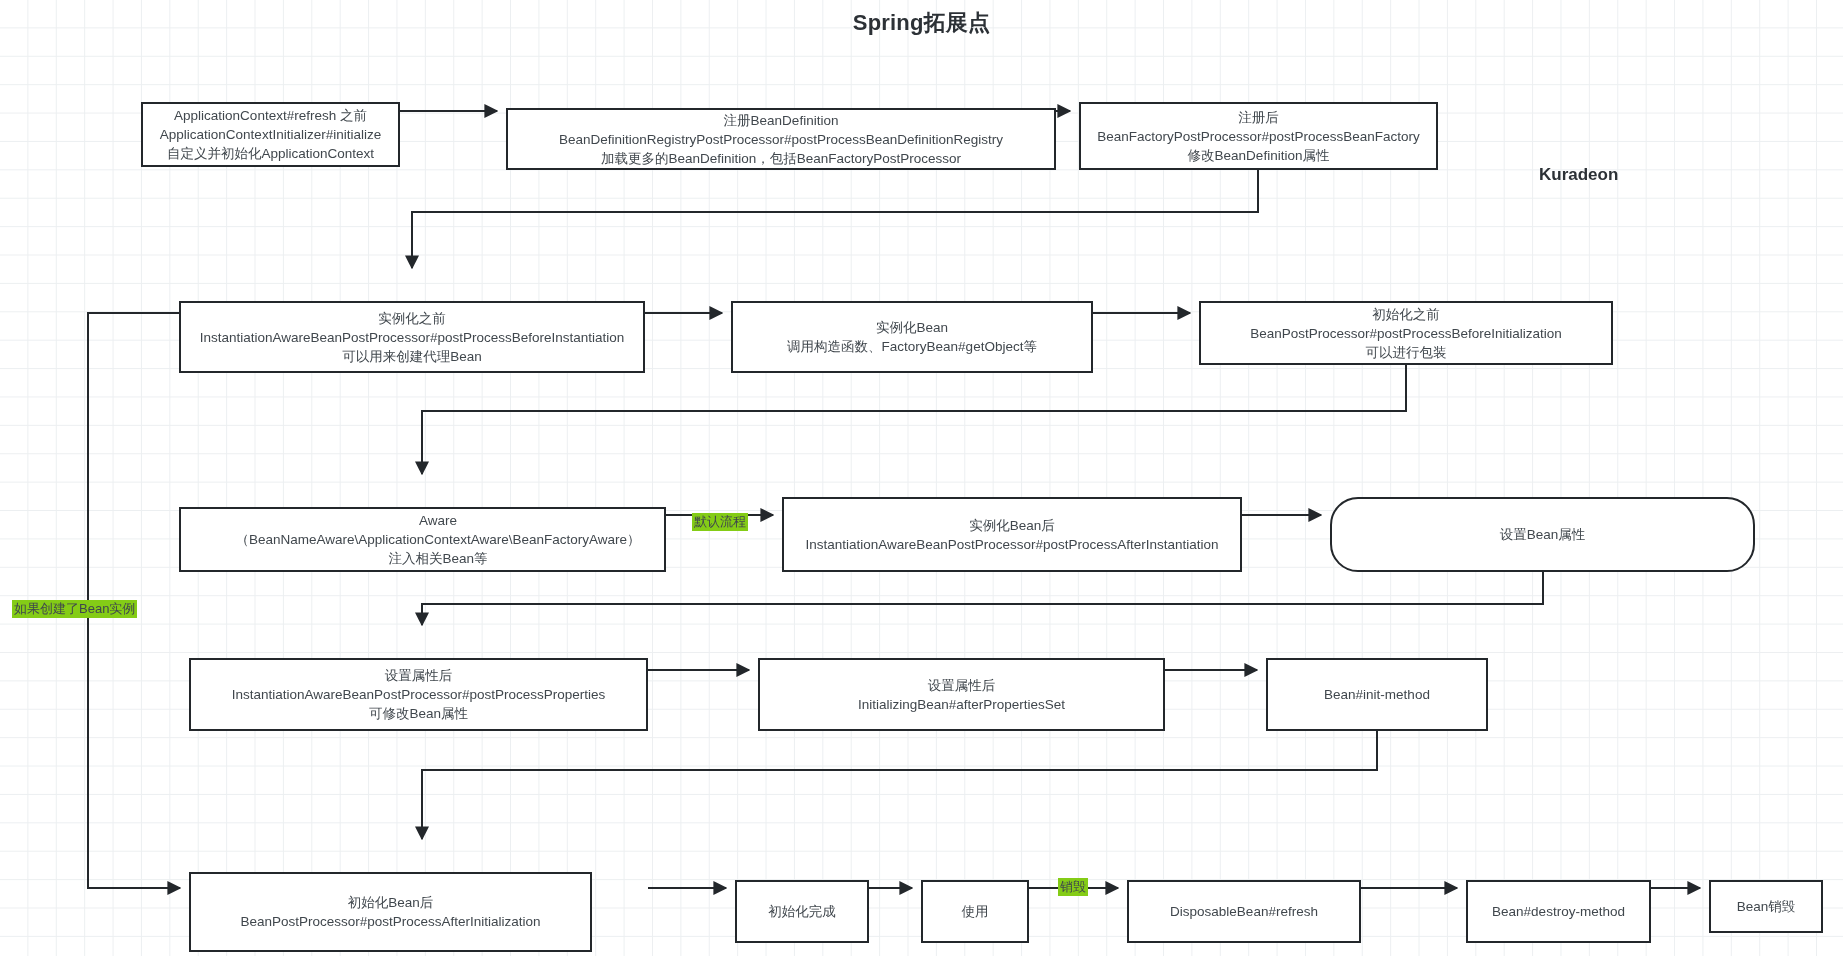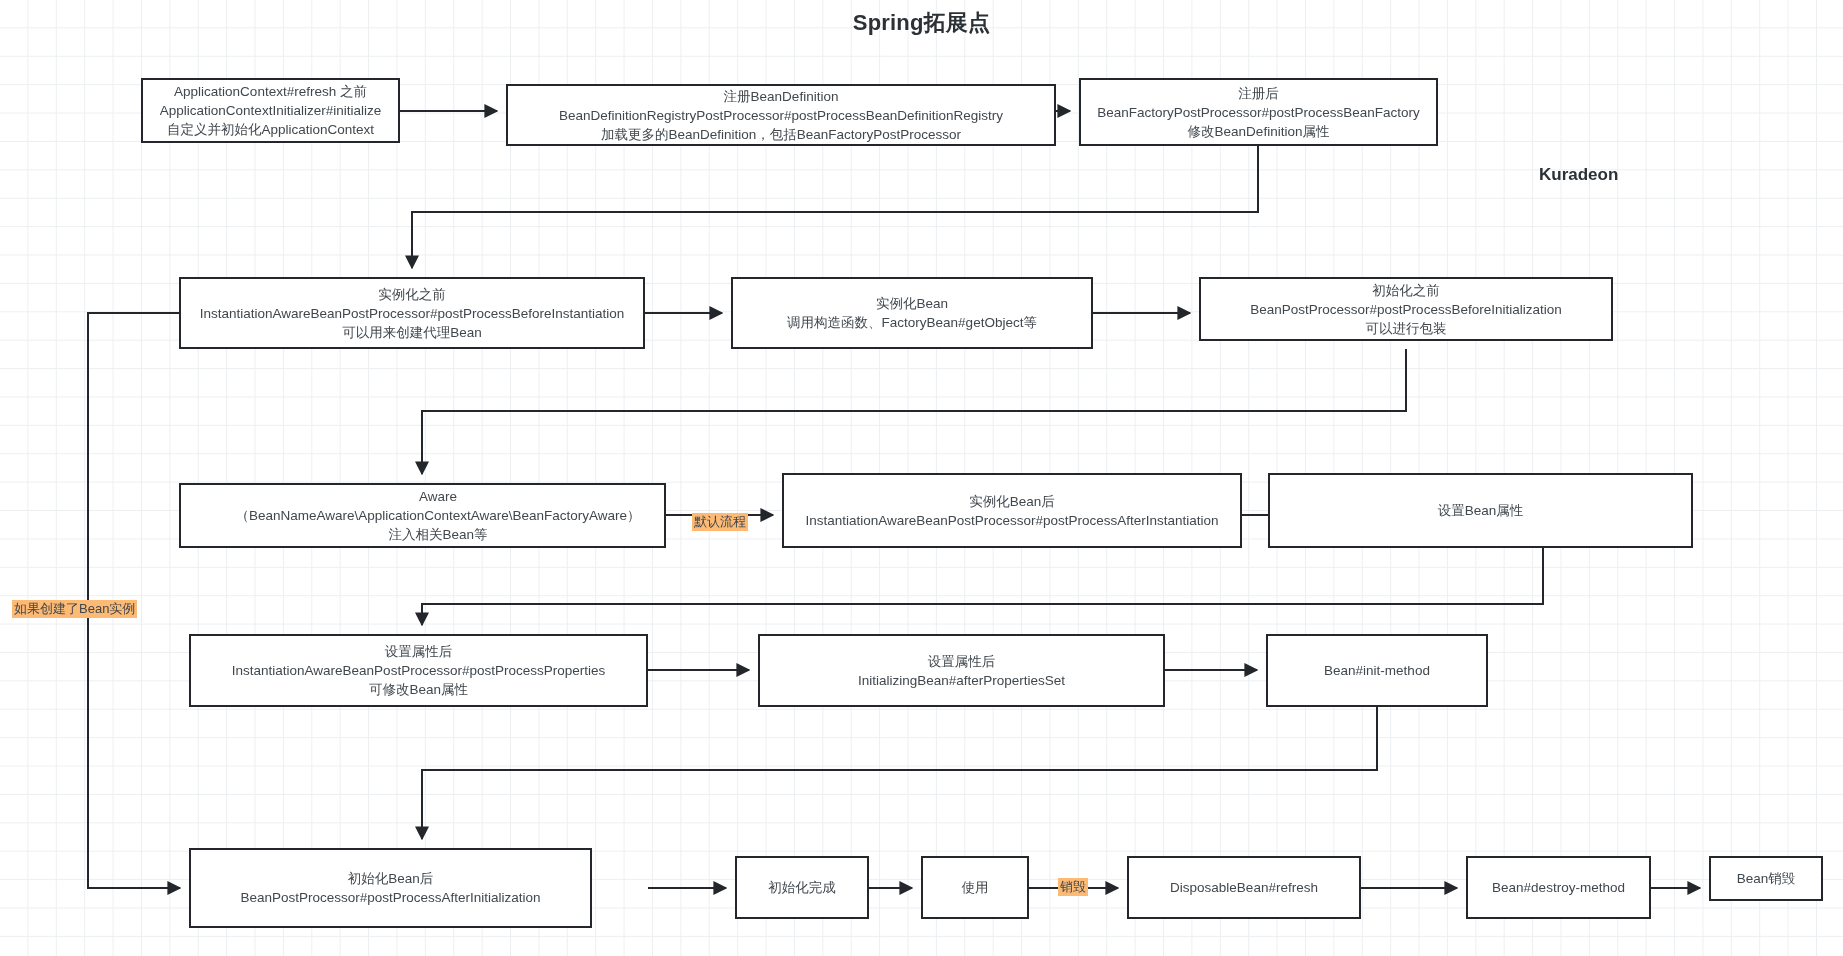--- a/index.html
+++ b/index.html
@@ -27,39 +27,40 @@
     background:#ffffff;
     display:flex;
     align-items:center;
     justify-content:center;
     text-align:center;
     color:#40474d;
     font-size:13.5px;
     line-height:19px;
     padding:4px 6px;
     white-space:pre-line;
+    margin-top:24px;
   }
   .title{
     position:absolute;
     font-size:22px;
     font-weight:bold;
     color:#2c3136;
     letter-spacing:.2px;
   }
   .watermark{
     position:absolute;
     font-size:17px;
     font-weight:bold;
     color:#2c3136;
   }
   .edgelabel{
     position:absolute;
     font-size:13px;
     color:#40474d;
-    background:#fdba74;
+    background:#84cc16;
     padding:0 2px;
     white-space:nowrap;
   }
 </style>
 </head>
 <body>
 
 <div id="canvas"></div>
 
 <svg id="edges">
@@ -109,32 +110,32 @@
 可以用来创建代理Bean</div>
     <div class="node" style="left: 731px; top: 277px; width: 362px; height: 72px;">实例化Bean
 调用构造函数、FactoryBean#getObject等</div>
     <div class="node" style="left: 1199px; top: 277px; width: 414px; height: 64px;">初始化之前
 BeanPostProcessor#postProcessBeforeInitialization
 可以进行包装</div>
     <div class="node" style="left: 179px; top: 483px; width: 487px; height: 65px; padding-left: 37px;">Aware（BeanNameAware\ApplicationContextAware\BeanFactoryAware）
 注入相关Bean等</div>
     <div class="node" style="left: 782px; top: 473px; width: 460px; height: 75px;">实例化Bean后
 InstantiationAwareBeanPostProcessor#postProcessAfterInstantiation</div>
-    <div class="node" style="left: 1268px; top: 473px; width: 425px; height: 75px;">设置Bean属性</div>
+    <div class="node" style="left: 1330px; top: 473px; width: 425px; height: 75px; border-radius: 28px;">设置Bean属性</div>
     <div class="node" style="left: 189px; top: 634px; width: 459px; height: 73px;">设置属性后
 InstantiationAwareBeanPostProcessor#postProcessProperties
 可修改Bean属性</div>
     <div class="node" style="left: 758px; top: 634px; width: 407px; height: 73px;">设置属性后
 InitializingBean#afterPropertiesSet</div>
     <div class="node" style="left: 1266px; top: 634px; width: 222px; height: 73px;">Bean#init-method</div>
     <div class="node" style="left: 189px; top: 848px; width: 403px; height: 80px;">初始化Bean后
 BeanPostProcessor#postProcessAfterInitialization</div>
     <div class="node" style="left: 735px; top: 856px; width: 134px; height: 63px;">初始化完成</div>
     <div class="node" style="left: 921px; top: 856px; width: 108px; height: 63px;">使用</div>
     <div class="node" style="left: 1127px; top: 856px; width: 234px; height: 63px;">DisposableBean#refresh</div>
     <div class="node" style="left: 1466px; top: 856px; width: 185px; height: 63px;">Bean#destroy-method</div>
-    <div class="node" style="left: 1709px; top: 856px; width: 114px; height: 45px;">Bean销毁</div>
+    <div class="node" style="left: 1709px; top: 856px; width: 114px; height: 53px;">Bean销毁</div>
   </div>
 <div id="label-layer">
     <div class="edgelabel" style="left: 12px; top: 600px;">如果创建了Bean实例</div>
     <div class="edgelabel" style="left: 692px; top: 513px;">默认流程</div>
     <div class="edgelabel" style="left: 1058px; top: 878px;">销毁</div>
   </div>
 
 </body></html>

